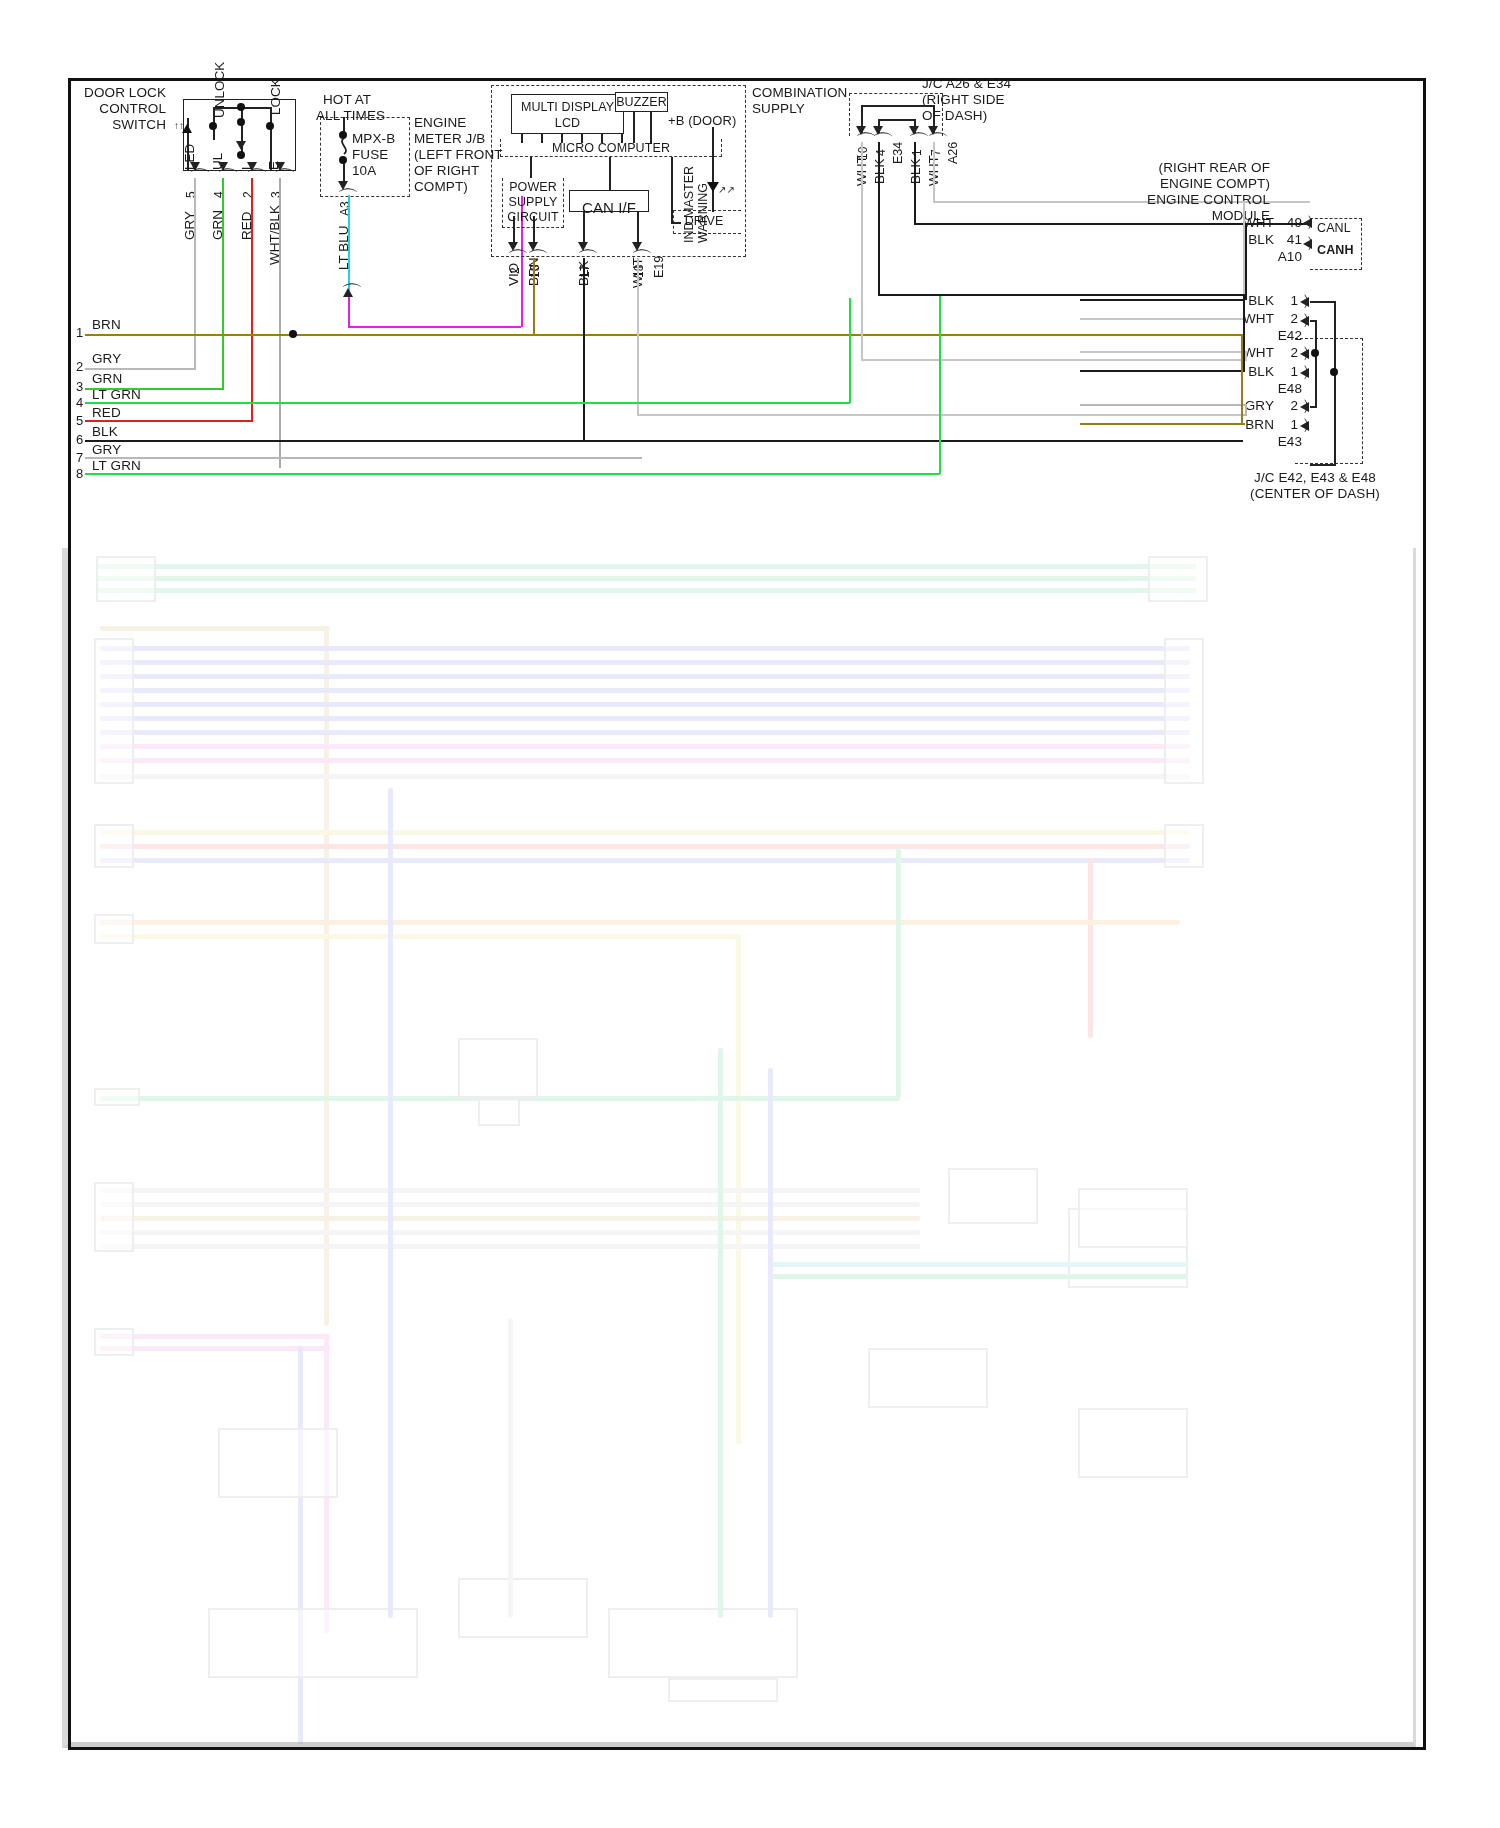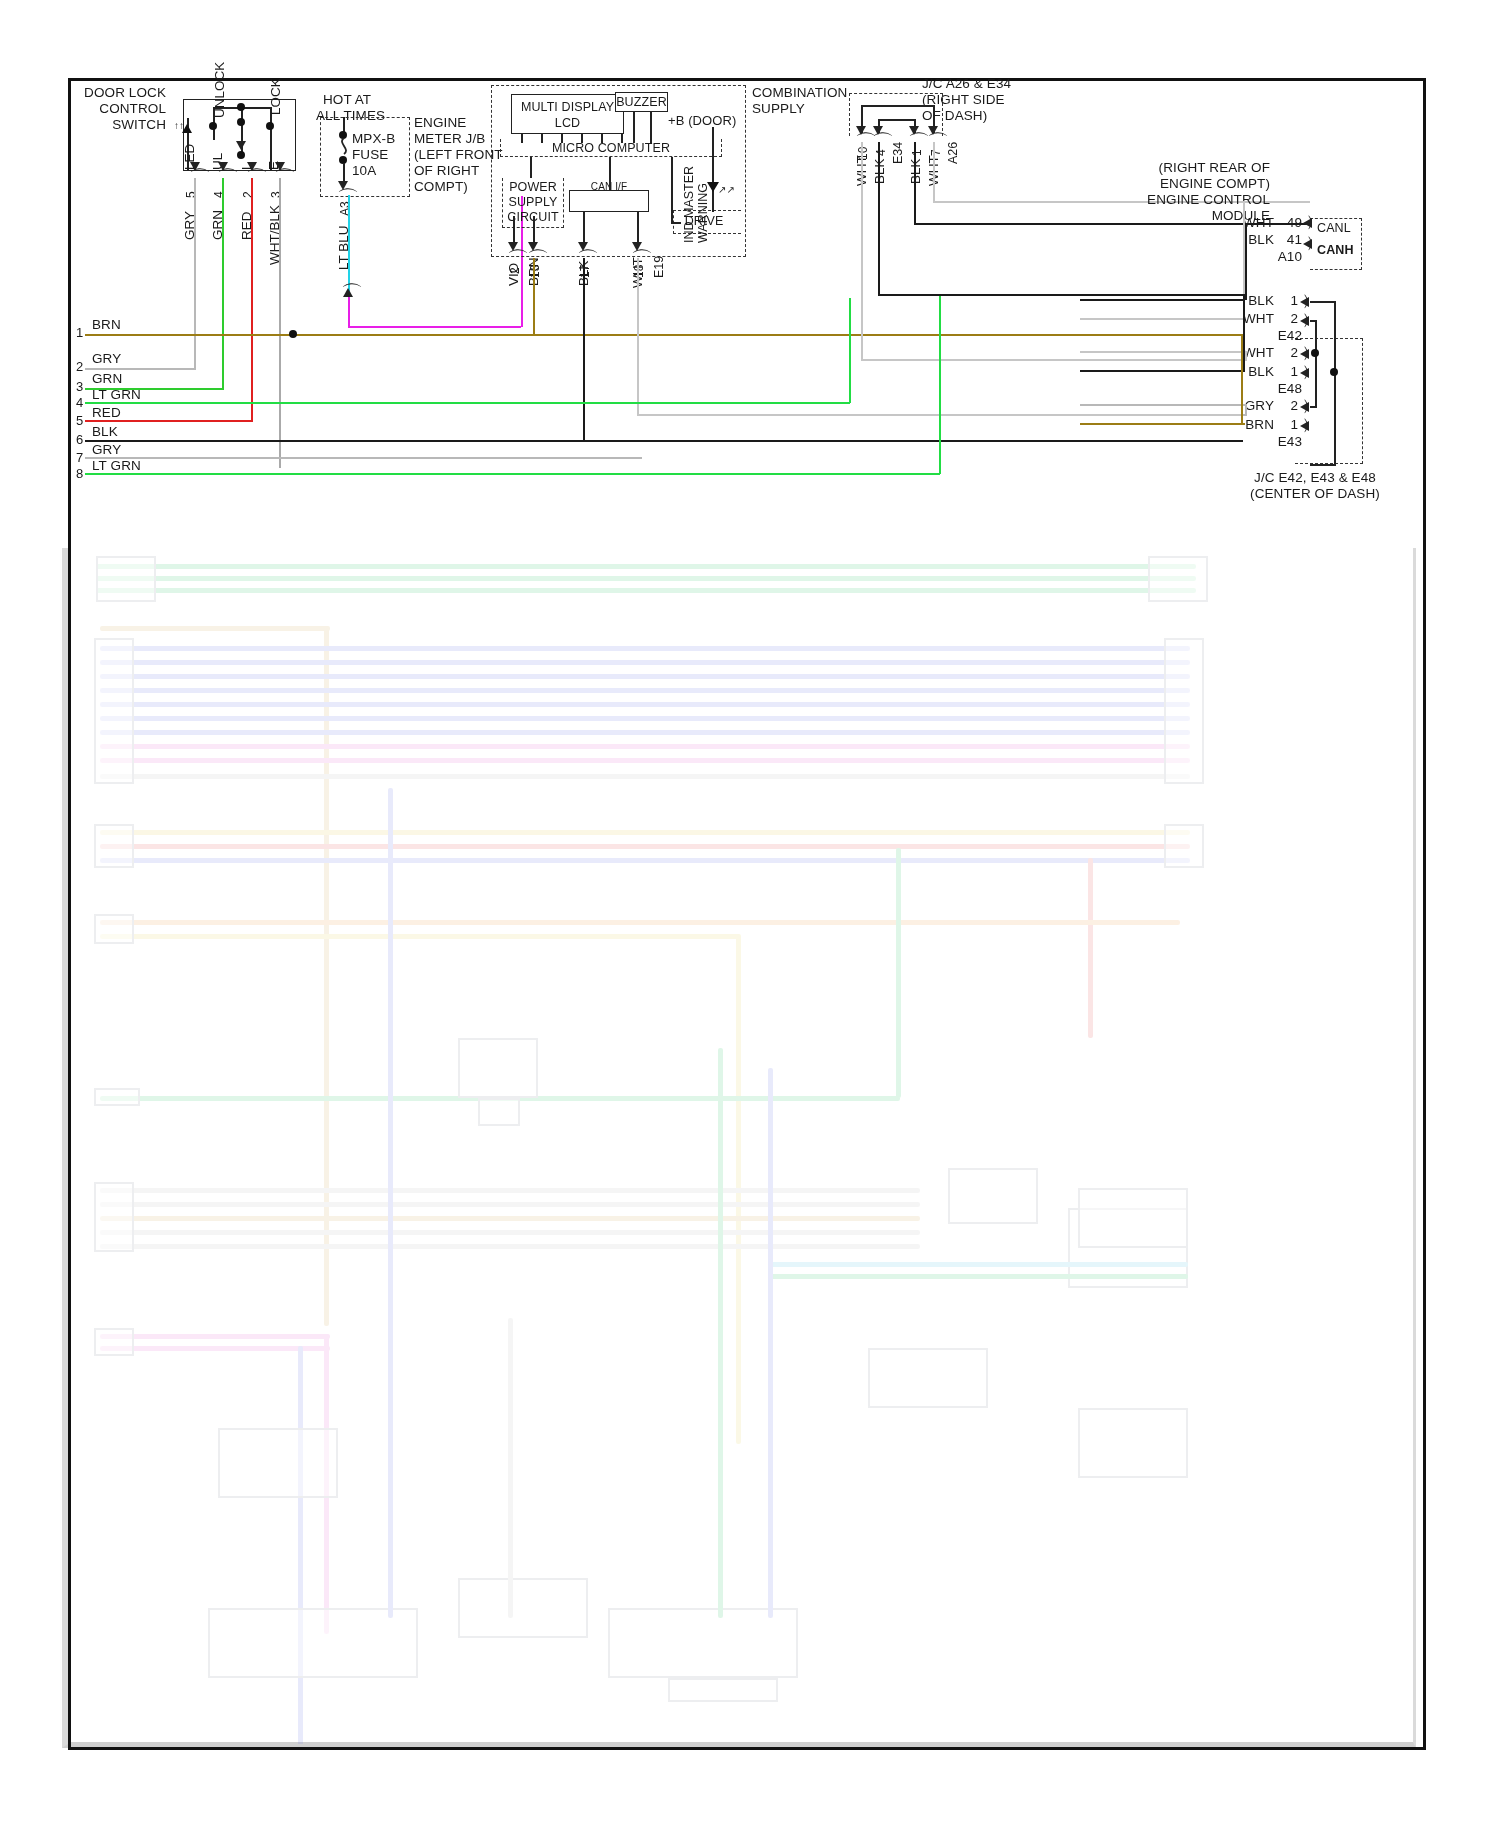--- a/index.html
+++ b/index.html
@@ -235,21 +235,21 @@
   <div class="v" style="left:521px;top:134px;height:9px;border-color:#222;"></div>
   <div class="v" style="left:541px;top:134px;height:9px;border-color:#222;"></div>
   <div class="v" style="left:561px;top:134px;height:9px;border-color:#222;"></div>
   <div class="v" style="left:581px;top:134px;height:9px;border-color:#222;"></div>
   <div class="v" style="left:601px;top:134px;height:9px;border-color:#222;"></div>
   <div class="v" style="left:621px;top:134px;height:9px;border-color:#222;"></div>
   <div class="v" style="left:633px;top:112px;height:31px;border-color:#222;"></div>
   <div class="v" style="left:650px;top:112px;height:31px;border-color:#222;"></div>
 
   <div class="box" style="left:569px;top:190px;width:80px;height:22px;"></div>
-  <div class="lbl c" style="left:569px;top:179px;width:80px;font-size:10px;">CAN I/F</div>
+  <div class="lbl c" style="left:569px;top:200px;width:80px;font-size:15px;">CAN I/F</div>
 
   <div class="dash" style="left:502px;top:178px;width:62px;height:50px;border-top:none;"></div>
   <div class="lbl c" style="left:502px;top:180px;width:62px;font-size:12.5px;">POWER
 SUPPLY
 CIRCUIT</div>
 
   <div class="dash" style="left:673px;top:210px;width:68px;height:24px;border-right:none;"></div>
   <div class="lbl c" style="left:673px;top:214px;width:62px;font-size:12.5px;">DRIVE</div>
 
   <div class="lbl" style="left:668px;top:113px;font-size:13px;">+B (DOOR)</div>

